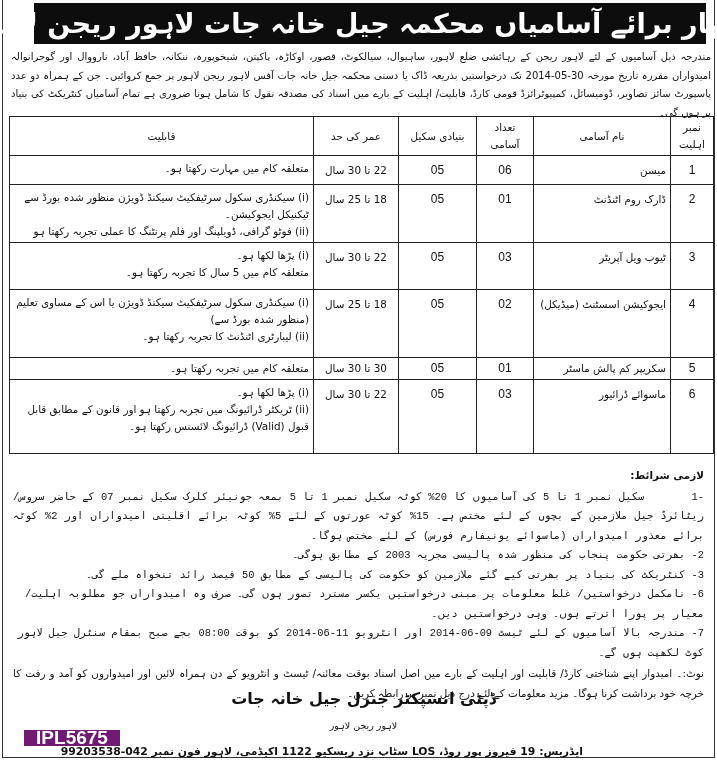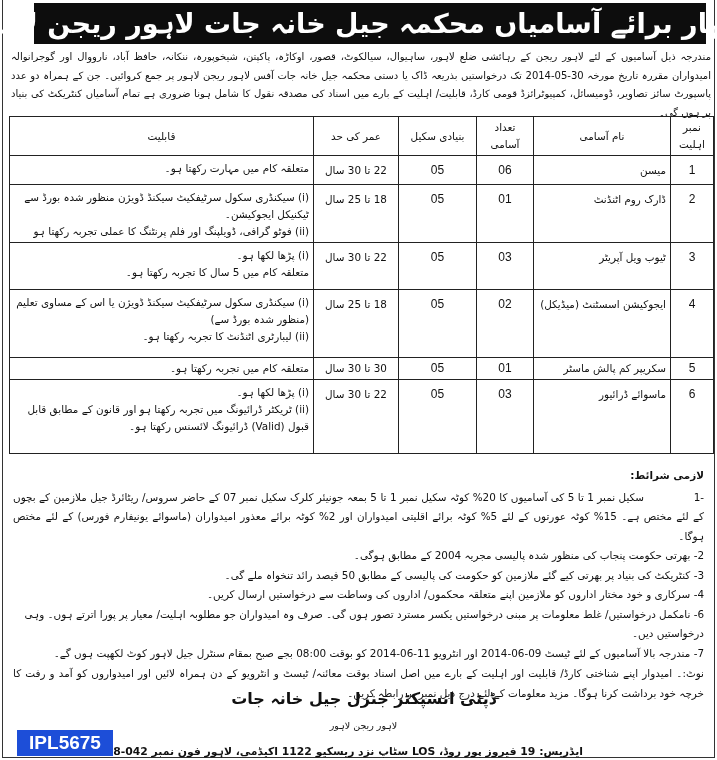--- a/index.html
+++ b/index.html
@@ -39,38 +39,38 @@
   table.jobs td.name { text-align: right; padding-top: 6px; }
   table.jobs td.age { text-align: center; padding-top: 6px; }
   table.jobs td.qual { text-align: right; padding-top: 4px; }
   .qual-line { display: block; }
 
   .conditions {
     position: absolute; left: 10px; top: 430px; width: 695px;
     font-size: 10.4px; line-height: 19.5px; margin-top: 36px;
   }
   .cond-heading { font-weight: bold; margin-bottom: 2px; padding-right: 4px; }
-  .cond-item { padding-right: 4px; text-align: right; }
+  .cond-item { padding-right: 4px; text-align: right; font-family: Liberation Mono, monospace; }
   .cond-item.first { text-align: justify; text-align-last: right; }
   .cond-item.first .cnum { display: inline-block; width: 60px; }
   .note { text-align: justify; text-align-last: right; padding-right: 4px; margin-top: 1px; }
 
   .signature {
     position: absolute; left: 4px; width: 713px; top: 689px; text-align: center;
   }
   .sig-title { font-size: 16px; font-weight: bold; letter-spacing: 0.5px; }
   .sig-region { position: absolute; top: 31px; left: 0; width: 713px; text-align: center; font-size: 9.5px; }
   .address {
     position: absolute; left: 150px; top: 745px; width: 430px; text-align: center;
     font-size: 10.8px; font-weight: bold; direction: rtl; white-space: nowrap;
   }
 
   .ipl-badge {
-    position: absolute; left: 14px; top: 730px; width: 96px; height: 26px;
-    background: #1d4ed8; color: #fff; direction: ltr;
+    position: absolute; left: 21px; top: 730px; width: 96px; height: 16px;
+    background: #701a75; color: #fff; direction: ltr;
     font-family: "Liberation Sans", sans-serif; font-weight: bold; font-size: 19px;
     display: flex; align-items: center; justify-content: center;
   }
 </style>
 </head>
 <body>
 
 <div class="page">
 
   <div class="title-bar">اشتہار برائے آسامیاں محکمہ جیل خانہ جات لاہور ریجن لاہور</div>
@@ -163,27 +163,24 @@
       </tr>
     </tbody>
   </table>
 
   <div class="conditions">
     <div class="cond-heading">لازمی شرائط:</div>
     <div class="cond-item first">
       <span class="cnum">-1</span><span>سکیل نمبر 1 تا 5 کی آسامیوں کا 20% کوٹہ سکیل نمبر 1 تا 5 بمعہ جونیئر کلرک سکیل نمبر 07 کے حاضر سروس/ ریٹائرڈ جیل ملازمین کے بچوں کے لئے مختص ہے۔ 15% کوٹہ عورتوں کے لئے 5% کوٹہ برائے اقلیتی امیدواران اور 2% کوٹہ برائے معذور امیدواران (ماسوائے یونیفارم فورس) کے لئے مختص ہوگا۔</span>
     </div>
     <div class="cond-item">
-      <span>2-</span> <span>بھرتی حکومت پنجاب کی منظور شدہ پالیسی مجریہ 2004 کے مطابق ہوگی۔</span>
+      <span>2-</span> <span>بھرتی حکومت پنجاب کی منظور شدہ پالیسی مجریہ 2003 کے مطابق ہوگی۔</span>
     </div>
     <div class="cond-item">
       <span>3-</span> <span>کنٹریکٹ کی بنیاد پر بھرتی کیے گئے ملازمین کو حکومت کی پالیسی کے مطابق 50 فیصد رائد تنخواہ ملے گی۔</span>
-    </div>
-    <div class="cond-item">
-      <span>4-</span> <span>سرکاری و خود مختار اداروں کو ملازمین اپنے متعلقہ محکموں/ اداروں کی وساطت سے درخواستیں ارسال کریں۔</span>
     </div>
     <div class="cond-item">
       <span>6-</span> <span>نامکمل درخواستیں/ غلط معلومات پر مبنی درخواستیں یکسر مسترد تصور ہوں گی۔ صرف وہ امیدواران جو مطلوبہ اہلیت/ معیار پر پورا اترتے ہوں۔ وہی درخواستیں دیں۔</span>
     </div>
     <div class="cond-item">
       <span>7-</span> <span>مندرجہ بالا آسامیوں کے لئے ٹیسٹ 09-06-2014 اور انٹرویو 11-06-2014 کو بوقت 08:00 بجے صبح بمقام سنٹرل جیل لاہور کوٹ لکھپت ہوں گے۔</span>
     </div>
     <div class="note">نوٹ:۔ امیدوار اپنے شناختی کارڈ/ قابلیت اور اہلیت کے بارے میں اصل اسناد بوقت معائنہ/ ٹیسٹ و انٹرویو کے دن ہمراہ لائیں اور امیدواروں کو آمد و رفت کا خرچہ خود برداشت کرنا ہوگا۔ مزید معلومات کے لئے درج ذیل نمبر پر رابطہ کریں۔</div>
   </div>
 

